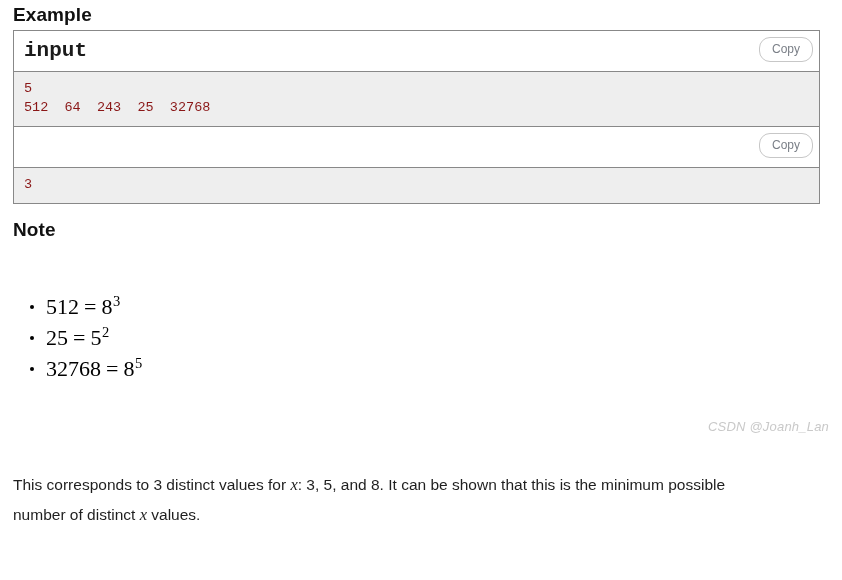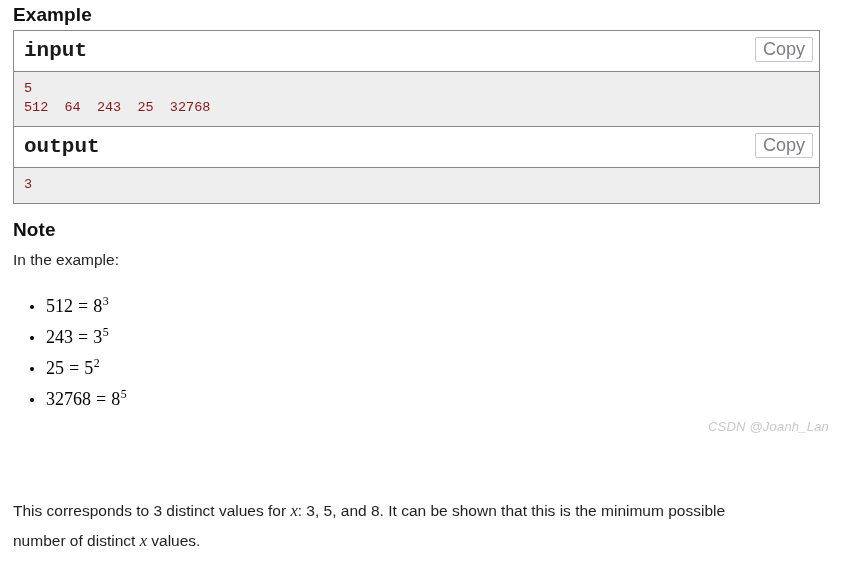--- a/index.html
+++ b/index.html
@@ -66,25 +66,25 @@
     letter-spacing: 0px;
   }
   .copy-btn {
     position: absolute;
     right: 6px;
     top: 6px;
     height: 25px;
     min-width: 54px;
     box-sizing: border-box;
     border: 1px solid #c7c7c7;
-    border-radius: 2px;
+    border-radius: 11px;
     background: #ffffff;
     color: #7a7f87;
     font-family: "Liberation Sans", sans-serif;
-    font-size: 18px;
+    font-size: 12px;
     line-height: 23px;
     text-align: center;
     padding: 0 7px;
     cursor: pointer;
     user-select: none;
   }
 
   .io-pre {
     margin: 0;
     background: #eeeeee;
@@ -130,21 +130,21 @@
     left: 17px;
     top: 50%;
     width: 4px;
     height: 4px;
     margin-top: -2px;
     background: #000000;
     border-radius: 50%;
   }
   .math {
     font-family: "Liberation Serif", serif;
-    font-size: 18px;
+    font-size: 22px;
     color: #000000;
     white-space: nowrap;
   }
   .math .op {
     margin: 0 5px;
   }
   .math sup {
     font-size: 0.66em;
     vertical-align: super;
     line-height: 0;
@@ -158,21 +158,20 @@
 
   .note-paragraph {
     position: absolute;
     left: 13px;
     top: 470px;
     width: 760px;
     font-family: "Liberation Sans", sans-serif;
     font-size: 15.5px;
     line-height: 30px;
     color: #1f1f1f;
-    margin-top: 26px;
   }
 
   
   .watermark {
     position: absolute;
     right: 13px;
     bottom: 10px;
     font-family: "Liberation Sans", sans-serif;
     font-size: 13px;
     color: #c9c9c9;
@@ -194,43 +193,35 @@
       <div class="io-title">
         <span class="title-text">input</span>
         <div class="copy-btn">Copy</div>
       </div>
       <pre class="io-pre with-bottom-border">5
 512  64  243  25  32768</pre>
     </div>
 
     <div class="sample-test">
       <div class="io-title">
-        <span class="title-text">output</span>
         <div class="copy-btn">Copy</div>
       </div>
       <pre class="io-pre">3</pre>
     </div>
 
   </div>
 
   <div class="section-heading" id="heading-note">Note</div>
 
-  <div class="note-line" id="note-intro">In the example:</div>
 
   <ul class="math-list">
     <li>
       <span class="bullet"></span>
       <span class="math">
         <span>512</span><span class="op">=</span><span>8</span><sup>3</sup>
-      </span>
-    </li>
-    <li>
-      <span class="bullet"></span>
-      <span class="math">
-        <span>243</span><span class="op">=</span><span>3</span><sup>5</sup>
       </span>
     </li>
     <li>
       <span class="bullet"></span>
       <span class="math">
         <span>25</span><span class="op">=</span><span>5</span><sup>2</sup>
       </span>
     </li>
     <li>
       <span class="bullet"></span>

